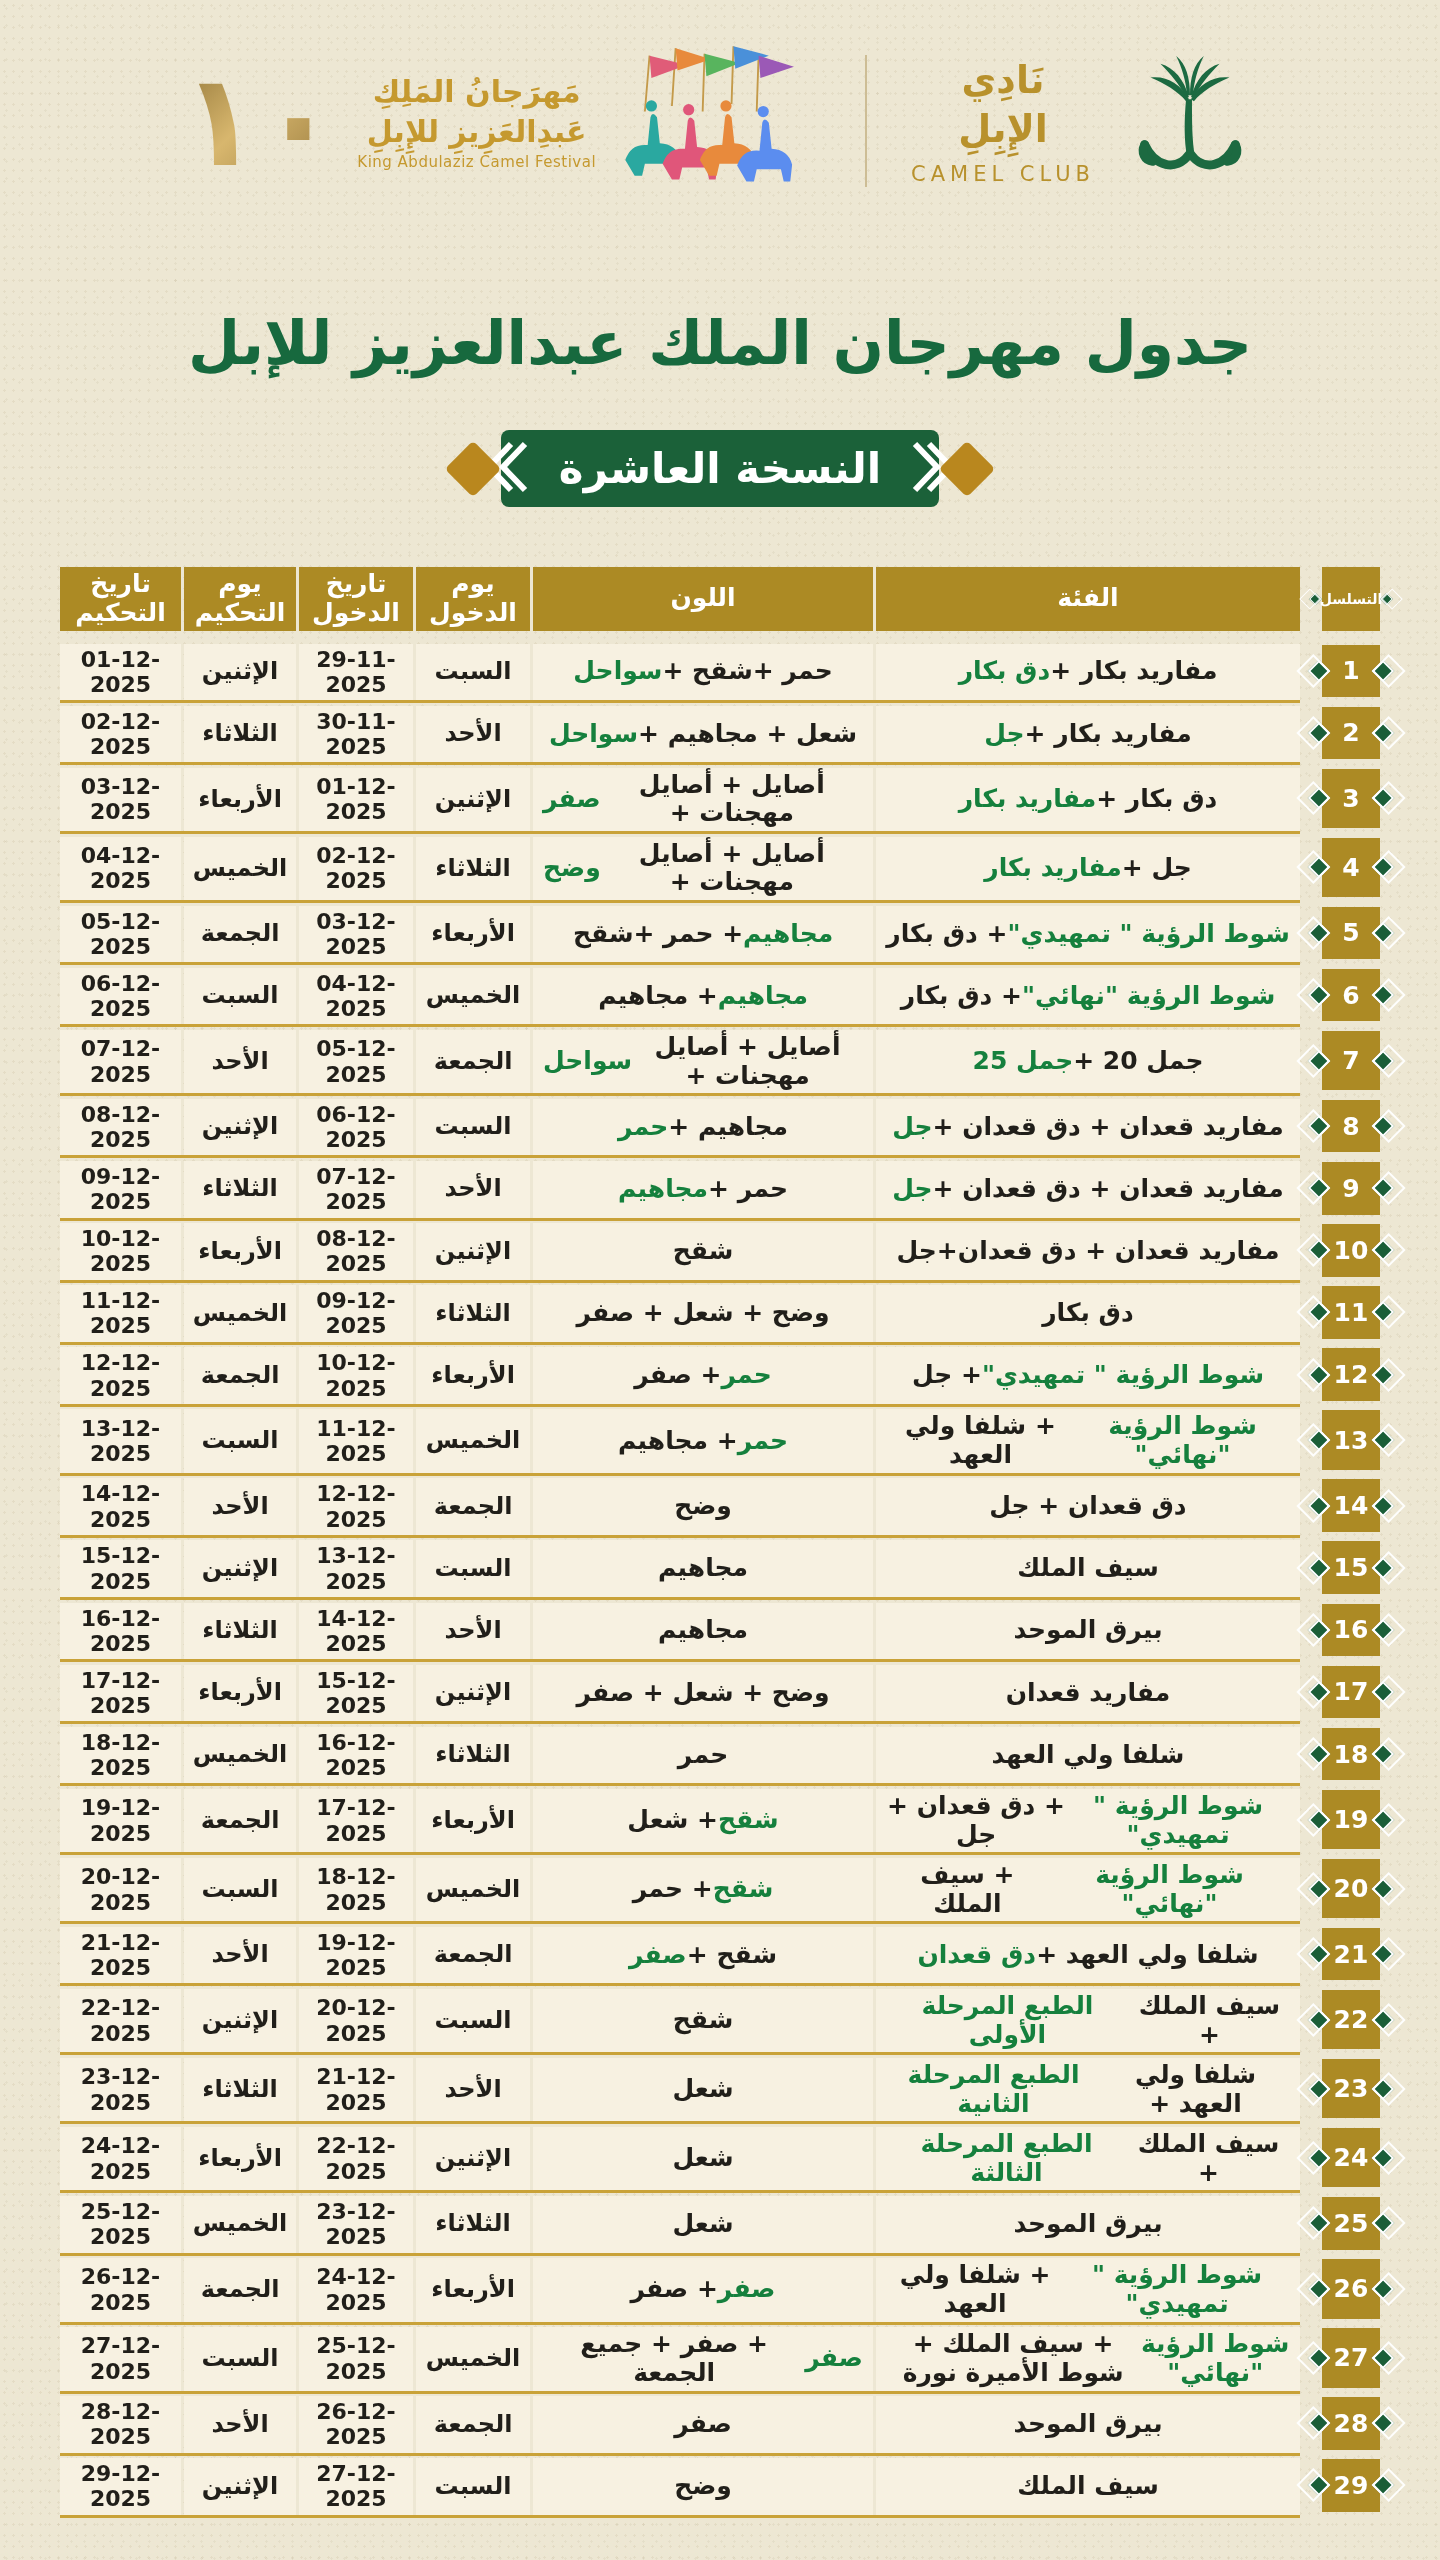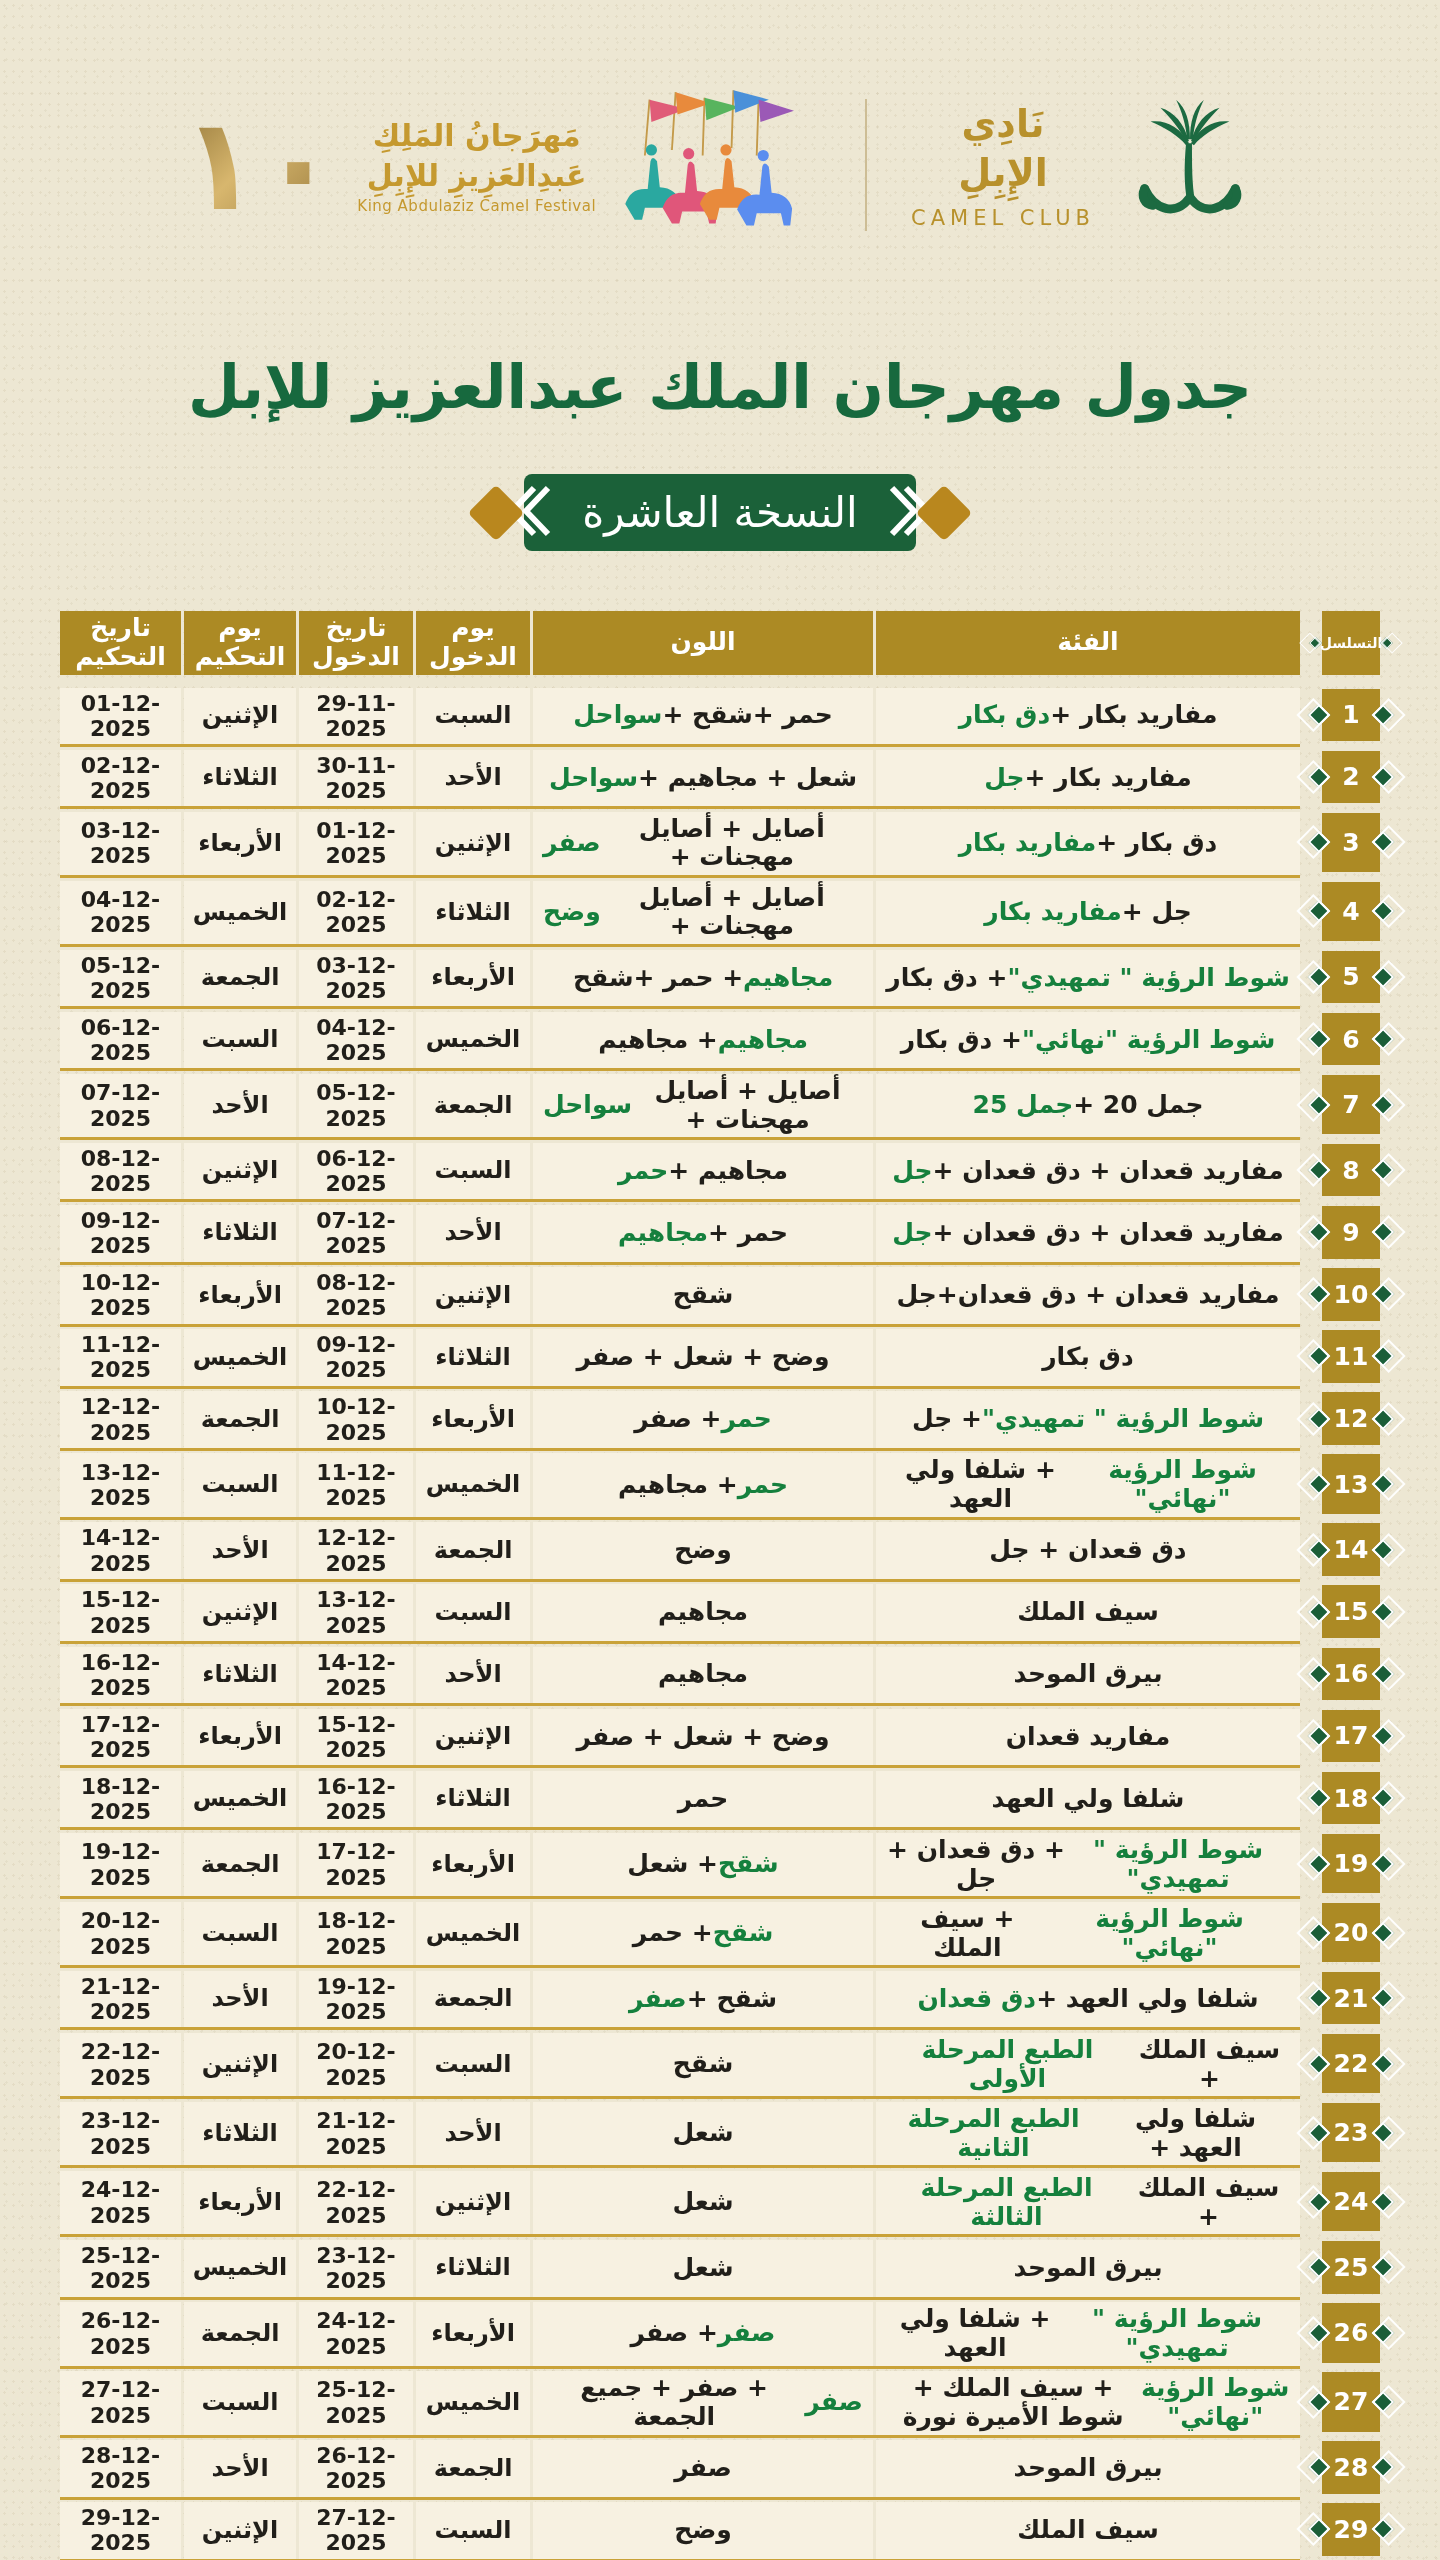--- a/index.html
+++ b/index.html
@@ -5,40 +5,40 @@
   * { box-sizing: border-box; margin: 0; padding: 0; }
   body { width:1440px; height:2560px; font-family:"DejaVu Sans", sans-serif; }
   .page {
     width:1440px; height:2560px; overflow:hidden; position:relative;
     background-color:#EDE7D3;
     background-image:radial-gradient(rgba(150,130,80,0.10) 1px, transparent 1.3px),
                      radial-gradient(rgba(120,100,60,0.07) 1px, transparent 1.2px);
     background-size:9px 11px, 13px 17px;
   }
   
-  .header { display:flex; align-items:center; justify-content:center; gap:44px; padding-top:88px; }
+  .header { display:flex; align-items:center; justify-content:center; gap:44px; padding-top:44px; }
   .fest-logo { display:flex; align-items:center; gap:20px; }
   .fest-number {
     font-size:128px; font-weight:bold; line-height:1;
     background:linear-gradient(135deg,#8f7336,#d8b76e 45%,#93763a);
     -webkit-background-clip:text; background-clip:text; color:transparent;
   }
   .fest-text { text-align:center; color:#C5992F; }
   .fest-ar { font-size:30px; font-weight:bold; line-height:1.35; }
   .fest-en { font-size:15px; letter-spacing:0.5px; }
   .logo-divider { width:2px; height:132px; background:#CDBD95; }
   .club-logo { display:flex; align-items:center; gap:26px; }
   .club-text { text-align:center; color:#B8912C; }
   .club-ar { font-size:38px; font-weight:bold; line-height:1.3; }
   .club-en { font-size:21px; letter-spacing:5px; margin-top:8px; font-weight:normal; }
   
   .main-title { margin-top:110px; text-align:center; color:#17693E; font-size:60px; font-weight:bold; }
   .banner-row { margin-top:52px; display:flex; justify-content:center; align-items:center; direction:ltr; }
   .banner-box {
-    background:#1B6139; color:#fff; font-size:42px; font-weight:normal;
+    background:#1B6139; color:#fff; font-size:42px; font-weight:bold;
     padding:14px 58px; border-radius:8px; position:relative; z-index:1;
   }
   .banner-chev { z-index:2; position:relative; }
   .banner-chev.left { margin-right:-30px; }
   .banner-chev.right { margin-left:-30px; }
   .banner-diamond { width:40px; height:40px; background:#B9871E; transform:rotate(45deg); border-radius:5px; z-index:3; position:relative; }
   .banner-diamond.left { margin-right:-14px; }
   .banner-diamond.right { margin-left:-14px; }
   
   .table { width:1320px; margin:60px auto 0; direction:rtl; }

